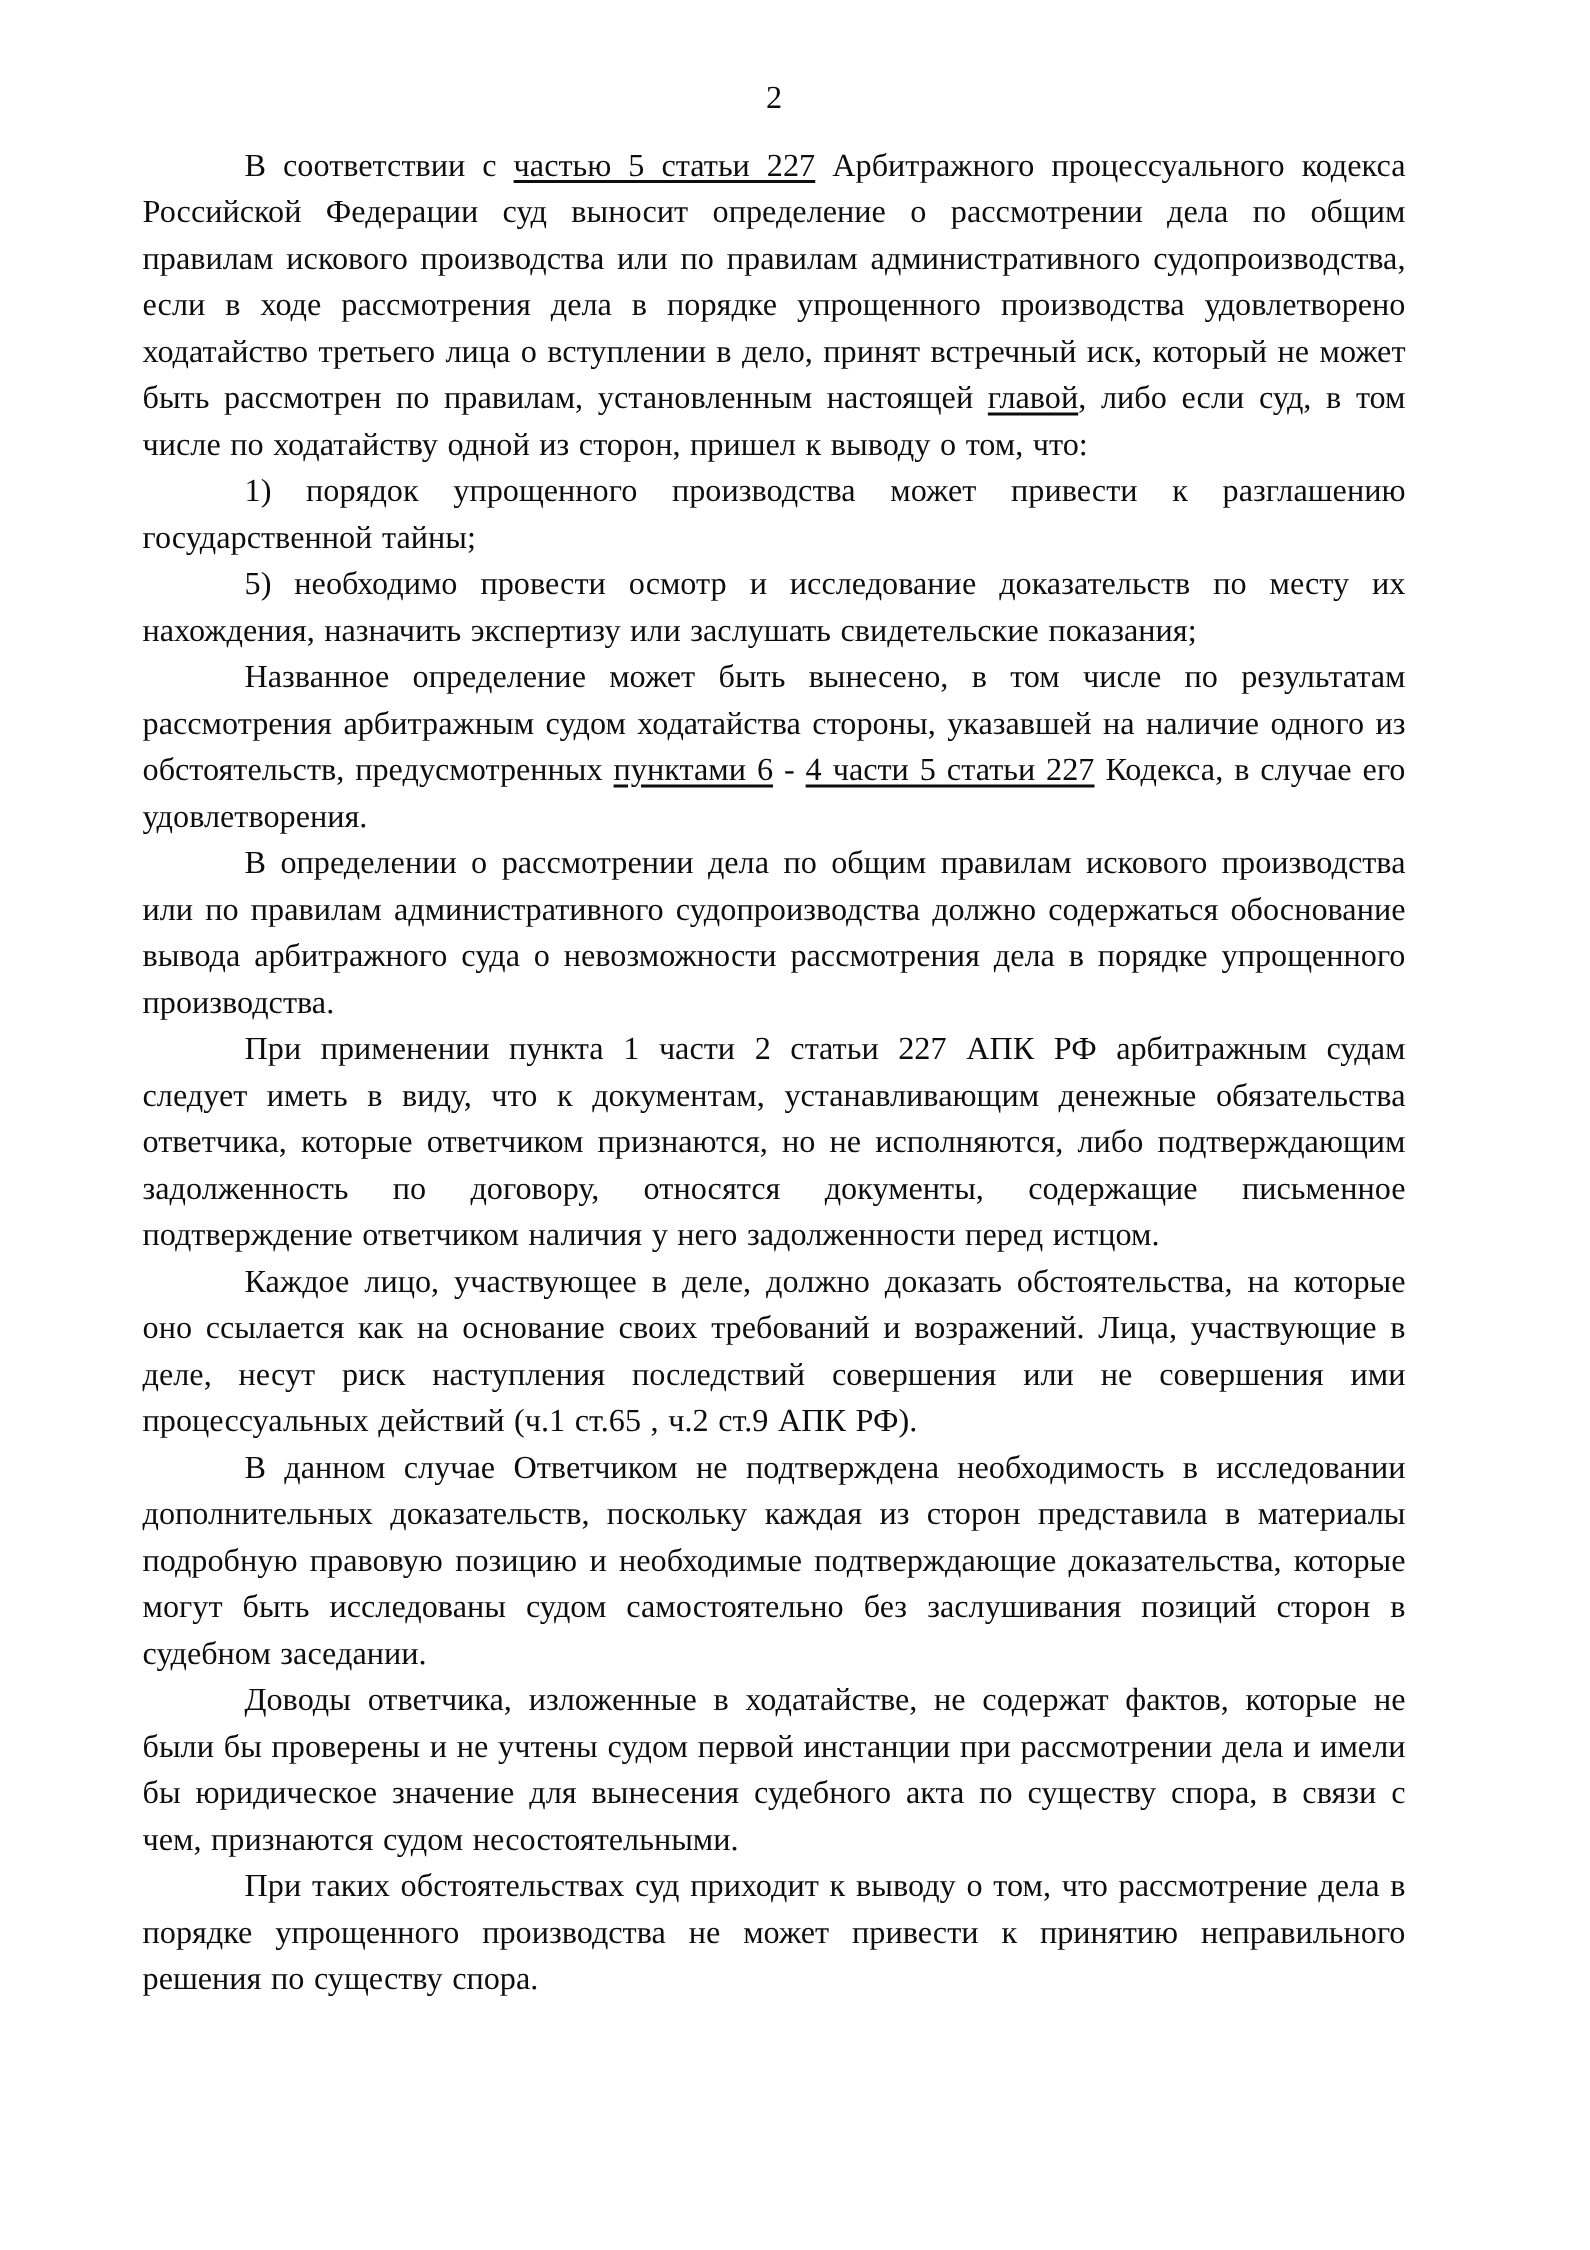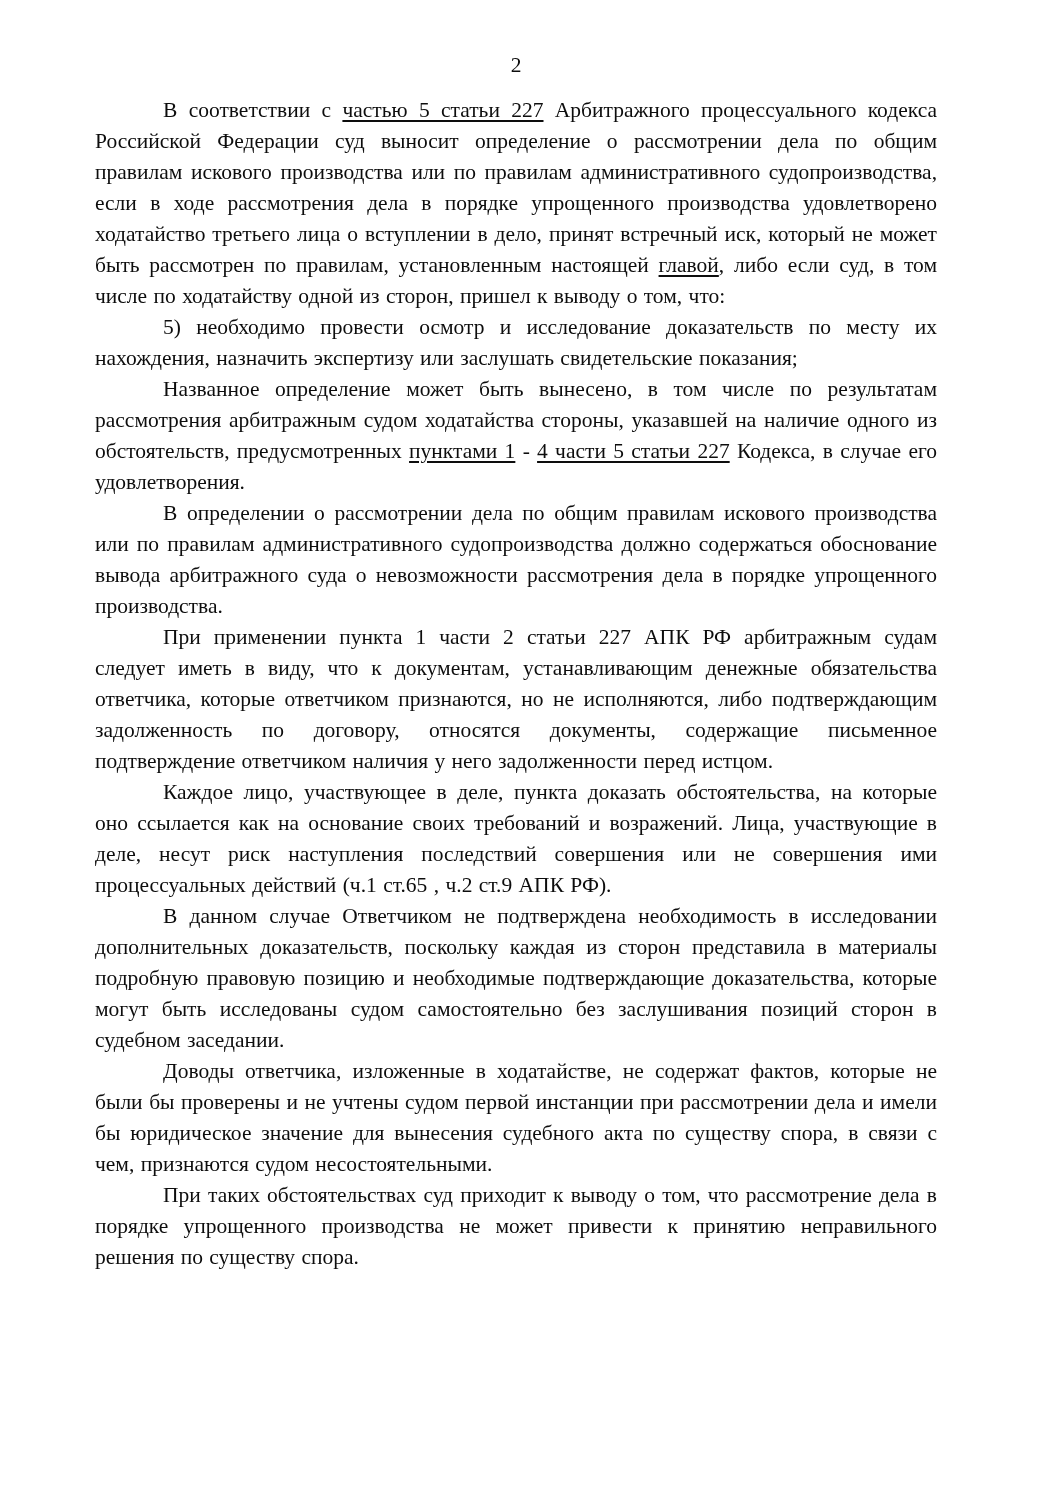--- a/index.html
+++ b/index.html
@@ -38,22 +38,23 @@
     margin-top: 24px;
   }
 </style>
 </head>
 <body>
 
 <div class="page">
   <p class="page-number">2</p>
   <div class="doc-body">
       <p class="para indent"><span>В соответствии с </span><span class="u">частью 5 статьи 227</span><span> Арбитражного процессуального кодекса Российской Федерации суд выносит определение о рассмотрении дела по общим правилам искового производства или по правилам административного судопроизводства, если в ходе рассмотрения дела в порядке упрощенного производства удовлетворено ходатайство третьего лица о вступлении в дело, принят встречный иск, который не может быть рассмотрен по правилам, установленным настоящей </span><span class="u">главой</span><span>, либо если суд, в том числе по ходатайству одной из сторон, пришел к выводу о том, что:</span></p>
+      <p class="para indent"><span>1) порядок упрощенного производства может привести к разглашению государственной тайны;</span></p>
       <p class="para indent"><span>5) необходимо провести осмотр и исследование доказательств по месту их нахождения, назначить экспертизу или заслушать свидетельские показания;</span></p>
-      <p class="para indent"><span>Названное определение может быть вынесено, в том числе по результатам рассмотрения арбитражным судом ходатайства стороны, указавшей на наличие одного из обстоятельств, предусмотренных </span><span class="u">пунктами 1</span><span> - </span><span class="u">4 части 5 статьи 227</span><span> Кодекса, в случае его удовлетворения.</span></p>
+      <p class="para indent"><span>Названное определение может быть вынесено, в том числе по результатам рассмотрения арбитражным судом ходатайства стороны, указавшей на наличие одного из обстоятельств, предусмотренных </span><span class="u">пунктами 6</span><span> - </span><span class="u">4 части 5 статьи 227</span><span> Кодекса, в случае его удовлетворения.</span></p>
       <p class="para indent"><span>В определении о рассмотрении дела по общим правилам искового производства или по правилам административного судопроизводства должно содержаться обоснование вывода арбитражного суда о невозможности рассмотрения дела в порядке упрощенного производства.</span></p>
       <p class="para indent"><span>При применении пункта 1 части 2 статьи 227 АПК РФ арбитражным судам следует иметь в виду, что к документам, устанавливающим денежные обязательства ответчика, которые ответчиком признаются, но не исполняются, либо подтверждающим задолженность по договору, относятся документы, содержащие письменное подтверждение ответчиком наличия у него задолженности перед истцом.</span></p>
-      <p class="para indent"><span>Каждое лицо, участвующее в деле, пункта доказать обстоятельства, на которые оно ссылается как на основание своих требований и возражений. Лица, участвующие в деле, несут риск наступления последствий совершения или не совершения ими процессуальных действий (ч.1 ст.65 , ч.2 ст.9 АПК РФ).</span></p>
+      <p class="para indent"><span>Каждое лицо, участвующее в деле, должно доказать обстоятельства, на которые оно ссылается как на основание своих требований и возражений. Лица, участвующие в деле, несут риск наступления последствий совершения или не совершения ими процессуальных действий (ч.1 ст.65 , ч.2 ст.9 АПК РФ).</span></p>
       <p class="para indent"><span>В данном случае Ответчиком не подтверждена необходимость в исследовании дополнительных доказательств, поскольку каждая из сторон представила в материалы подробную правовую позицию и необходимые подтверждающие доказательства, которые могут быть исследованы судом самостоятельно без заслушивания позиций сторон в судебном заседании.</span></p>
       <p class="para indent"><span>Доводы ответчика, изложенные в ходатайстве, не содержат фактов, которые не были бы проверены и не учтены судом первой инстанции при рассмотрении дела и имели бы юридическое значение для вынесения судебного акта по существу спора, в связи с чем, признаются судом несостоятельными.</span></p>
       <p class="para indent"><span>При таких обстоятельствах суд приходит к выводу о том, что рассмотрение дела в порядке упрощенного производства не может привести к принятию неправильного решения по существу спора.</span></p>
     </div>
 </div>
 
 </body></html>

